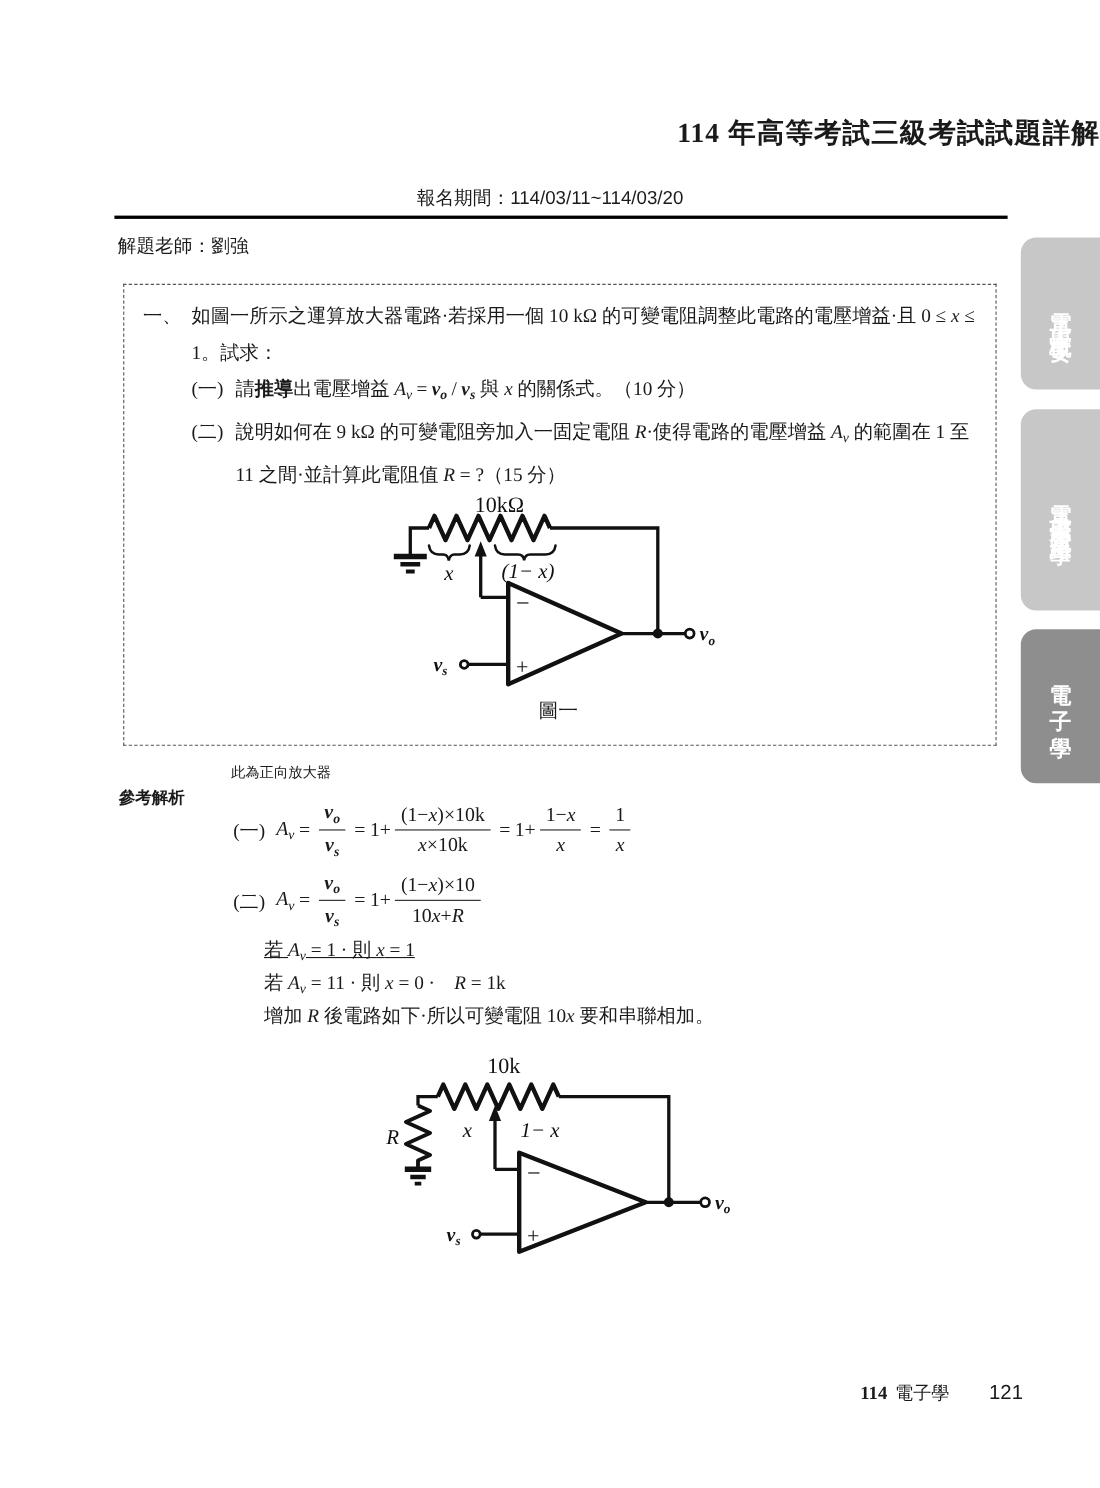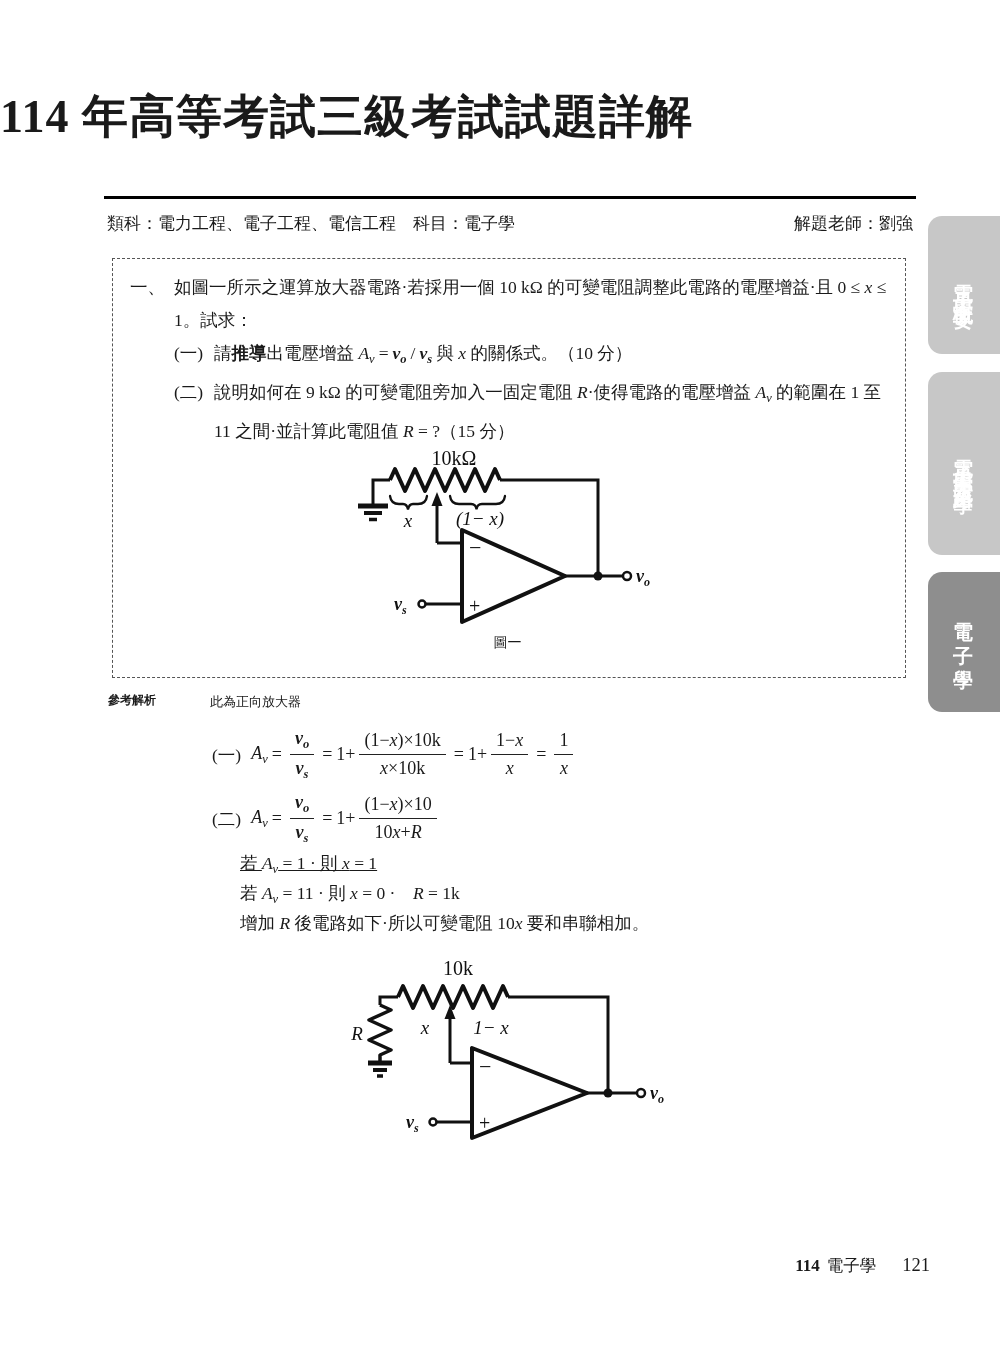--- a/index.html
+++ b/index.html
@@ -2,22 +2,22 @@
 <html><head>
 <meta charset="utf-8">
 <style>
   html,body{margin:0;padding:0;}
   body{
     width:1000px;height:1353px;position:relative;background:#ffffff;
     font-family:"Liberation Serif", serif;color:#1a1a1a;overflow:hidden;
   }
   .abs{position:absolute;}
   
-  .page-title{top:86px;left:0;width:1000px;text-align:left;
-    font-size:46px;font-weight:bold;letter-spacing:1px;}
+  .page-title{top:104px;left:0;width:1000px;text-align:right;
+    font-size:25px;font-weight:bold;letter-spacing:1px;}
   .subline{top:168px;left:0;width:1000px;display:flex;justify-content:center;gap:48px;
     font-size:17px;font-family:"Liberation Sans", sans-serif;}
   .rule{top:196px;left:104px;width:812px;height:3px;background:#000;}
   .meta{top:212px;left:107px;width:806px;display:flex;justify-content:space-between;
     font-size:17px;font-family:"Liberation Sans", sans-serif;}
   
   .tab{position:absolute;right:0;width:72px;border-radius:14px 0 0 14px;
     display:flex;align-items:center;justify-content:center;
     writing-mode:vertical-rl;text-orientation:upright;
     color:#ffffff;font-size:20px;font-weight:bold;
@@ -43,44 +43,44 @@
   .var{display:inline-block;}
   .mo{padding:0 4px;font-family:"Liberation Serif", serif;}
   .eq{position:absolute;display:flex;align-items:center;font-size:18px;
     font-family:"Liberation Serif", serif;}
   .eq-marker{font-size:17.5px;margin-right:10px;}
   .frac{display:inline-flex;flex-direction:column;align-items:center;margin:0 4px;line-height:1.3;}
   .frac .num{padding:0 5px 2px;border-bottom:1.6px solid #222;white-space:nowrap;}
   .frac .den{padding:2px 5px 0;white-space:nowrap;}
   .sline{position:absolute;left:240px;font-size:17.5px;}
   
-  .sol-label{top:692px;left:108px;font-size:12px;font-weight:bold;}
+  .sol-label{top:716px;left:108px;font-size:15px;font-weight:bold;}
   .sol-intro{top:693px;left:210px;font-size:13px;}
   
   .fig{position:absolute;}
   .fig svg{display:block;}
-  .fig-caption{top:634px;left:340px;width:335px;text-align:center;font-size:14px;}
+  .fig-caption{top:634px;left:340px;width:335px;text-align:center;font-size:18px;}
   svg text{font-family:"Liberation Serif", serif;fill:#111;}
   svg .lbl-it{font-style:italic;}
   svg .lbl-b{font-weight:bold;font-style:italic;}
   
   .footer{top:1255px;right:70px;position:absolute;display:flex;align-items:baseline;}
   .footer .book-no{font-weight:bold;font-size:17px;}
   .footer .book-title{font-size:16.5px;margin-left:7px;}
-  .footer .page-no{font-size:18.5px;margin-left:26px;font-family:Liberation Serif, serif;}
+  .footer .page-no{font-size:18.5px;margin-left:36px;font-family:Liberation Sans, sans-serif;}
 </style>
 </head>
 <body>
 
 <div class="abs page-title">114 年高等考試三級考試試題詳解</div>
 <div class="abs subline">
+  <span>報名期間：114/03/11~114/03/20</span>
 </div>
 <div class="abs rule"></div>
 <div class="abs meta">
-  <span>類科：電力工程、電子工程、電信工程　科目：電子學</span>
   <span>解題老師：劉強</span>
 </div>
 
 <div class="tab tab-1">電子學概要</div>
 <div class="tab tab-2">電子學與電路學</div>
 <div class="tab tab-3">電子學</div>
 
 <div class="abs qbox"></div>
 <div class="abs qcontent">
   <div class="q-row">

